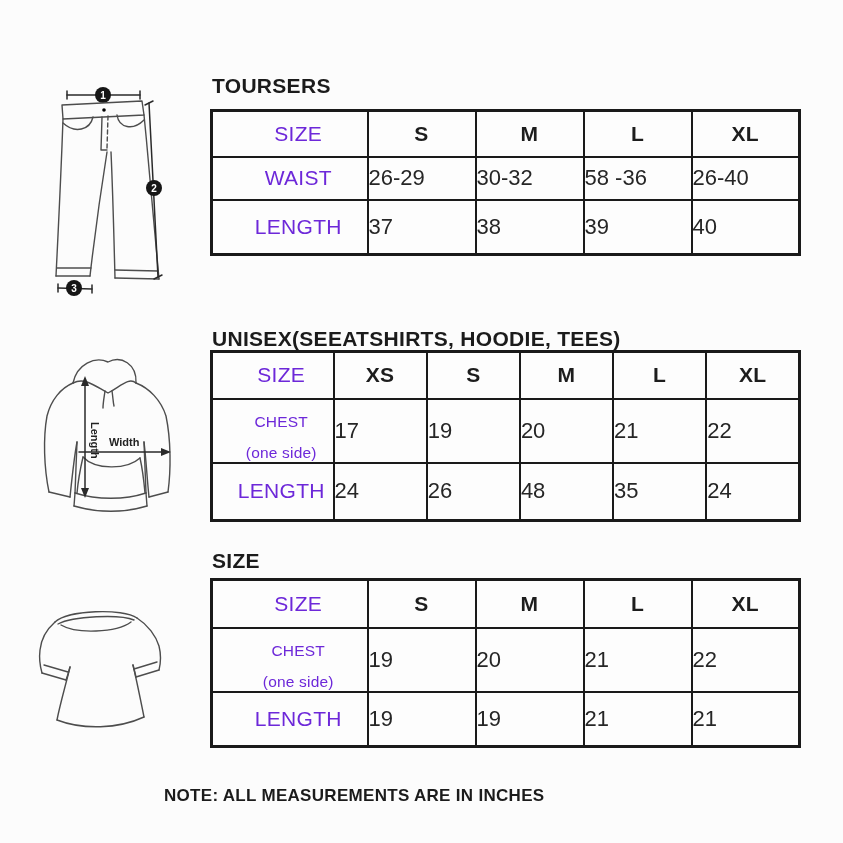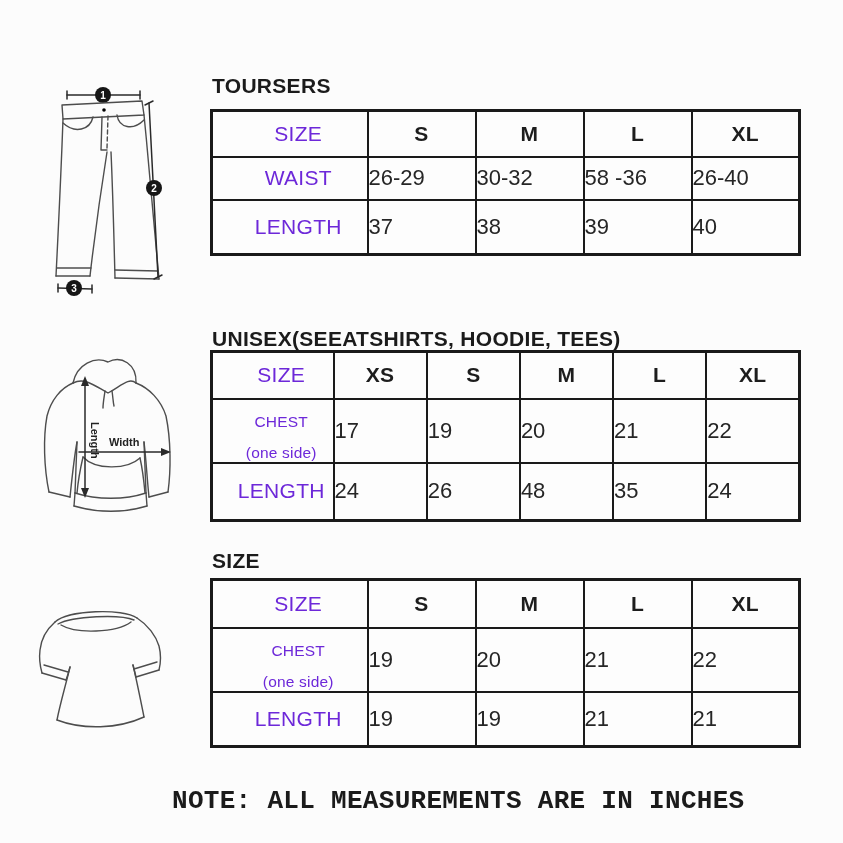--- a/index.html
+++ b/index.html
@@ -41,22 +41,22 @@
   .tbl td.val{
     text-align:left;font-size:22px;font-weight:400;color:#262626;border-radius:11px;
   }
   .t1 col.c-lab,.t3 col.c-lab{width:156px;}
   .t2 col.c-lab{width:122px;}
   .t1 tr.rh{height:46px;} .t1 tr.r1{height:43px;} .t1 tr.r2{height:55px;}
   .t2 tr.rh{height:47px;} .t2 tr.r1{height:58px;} .t2 tr.r2{height:58px;}
   .t3 tr.rh{height:48px;} .t3 tr.r1{height:56px;} .t3 tr.r2{height:55px;}
   
   .note{
-    position:absolute;left:172px;top:786px;
-    font-size:26px;font-weight:800;letter-spacing:.3px;color:#1b1b1b;font-family:Liberation Mono, monospace;
+    position:absolute;left:164px;top:786px;
+    font-size:17px;font-weight:800;letter-spacing:.3px;color:#1b1b1b;
   }
   
   .illus{position:absolute;}
   .illus.trousers{left:30px;top:76px;width:165px;height:228px;}
   .illus.hoodie{left:25px;top:350px;width:170px;height:175px;}
   .illus.crop{left:28px;top:592px;width:155px;height:150px;}
   .illus path,.illus line{fill:none;stroke:#4d4d4d;stroke-width:1.4;stroke-linecap:round;stroke-linejoin:round;}
   .illus .meas{stroke:#2a2a2a;stroke-width:1.5;}
   .illus .dash{stroke-dasharray:4 3;}
   .illus .mark{fill:#161616;stroke:none;}

